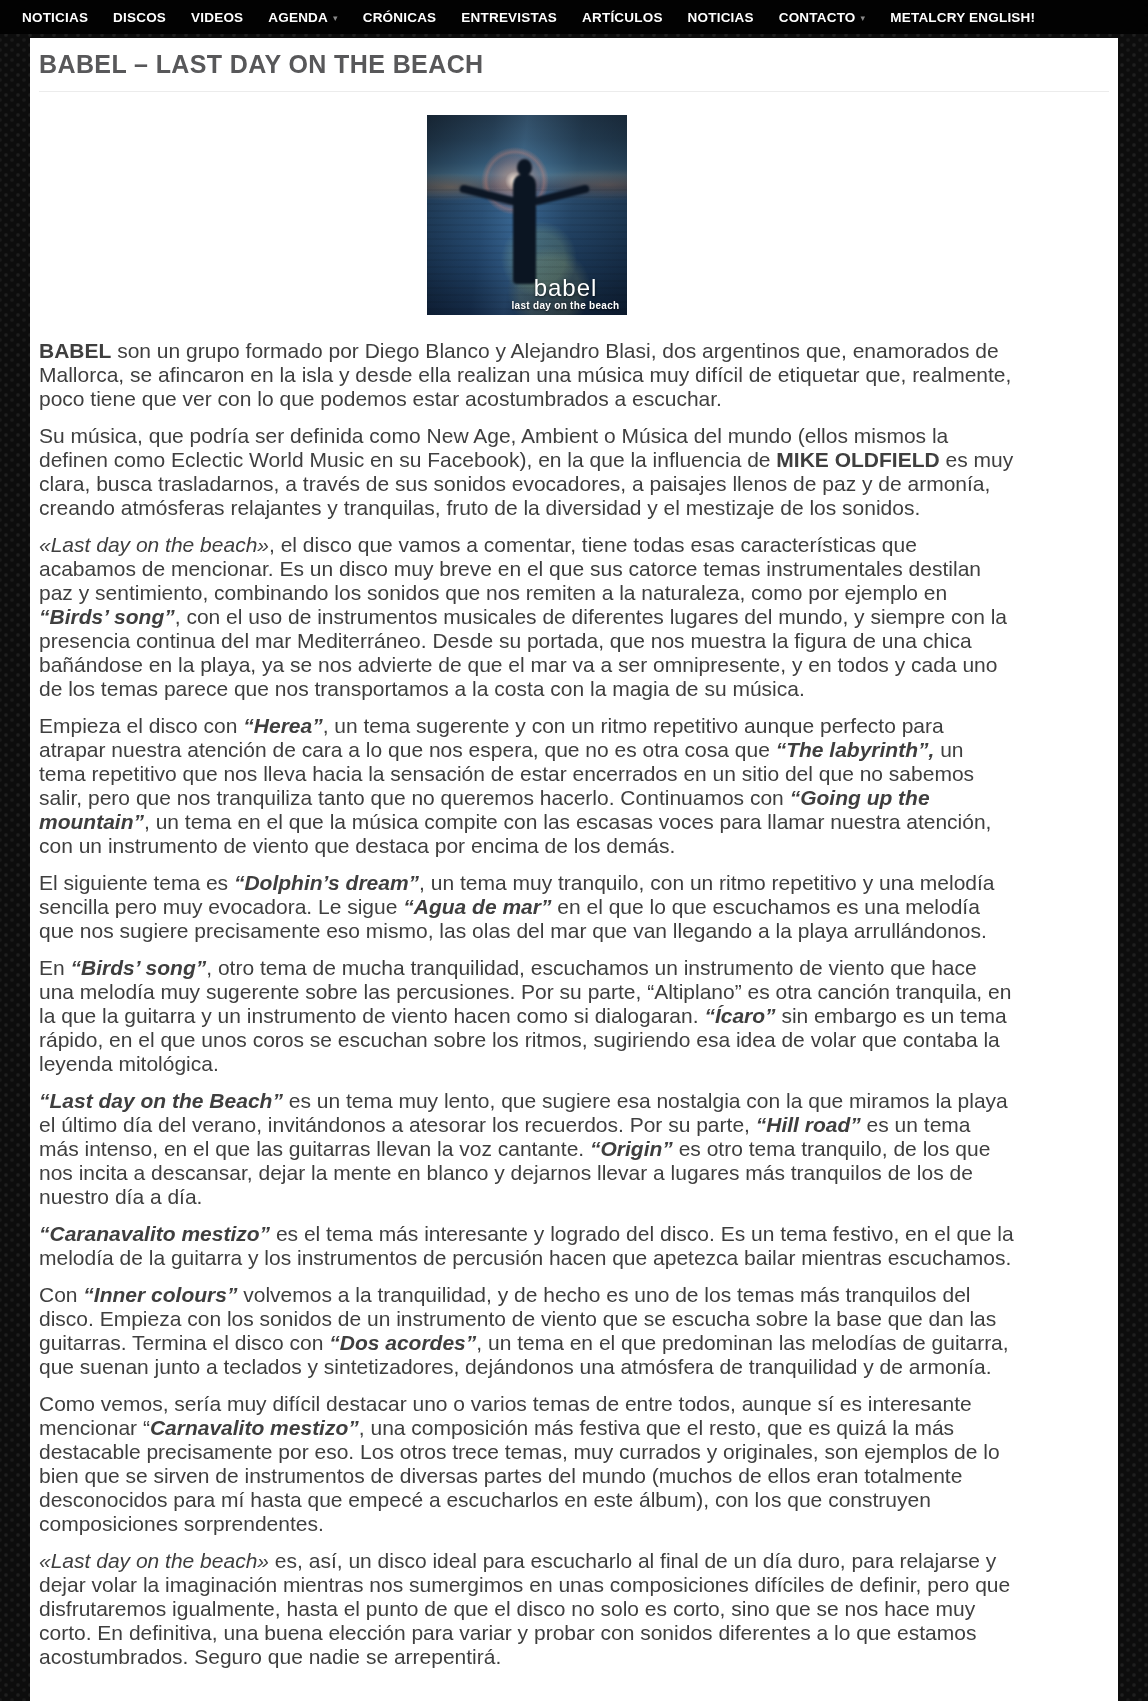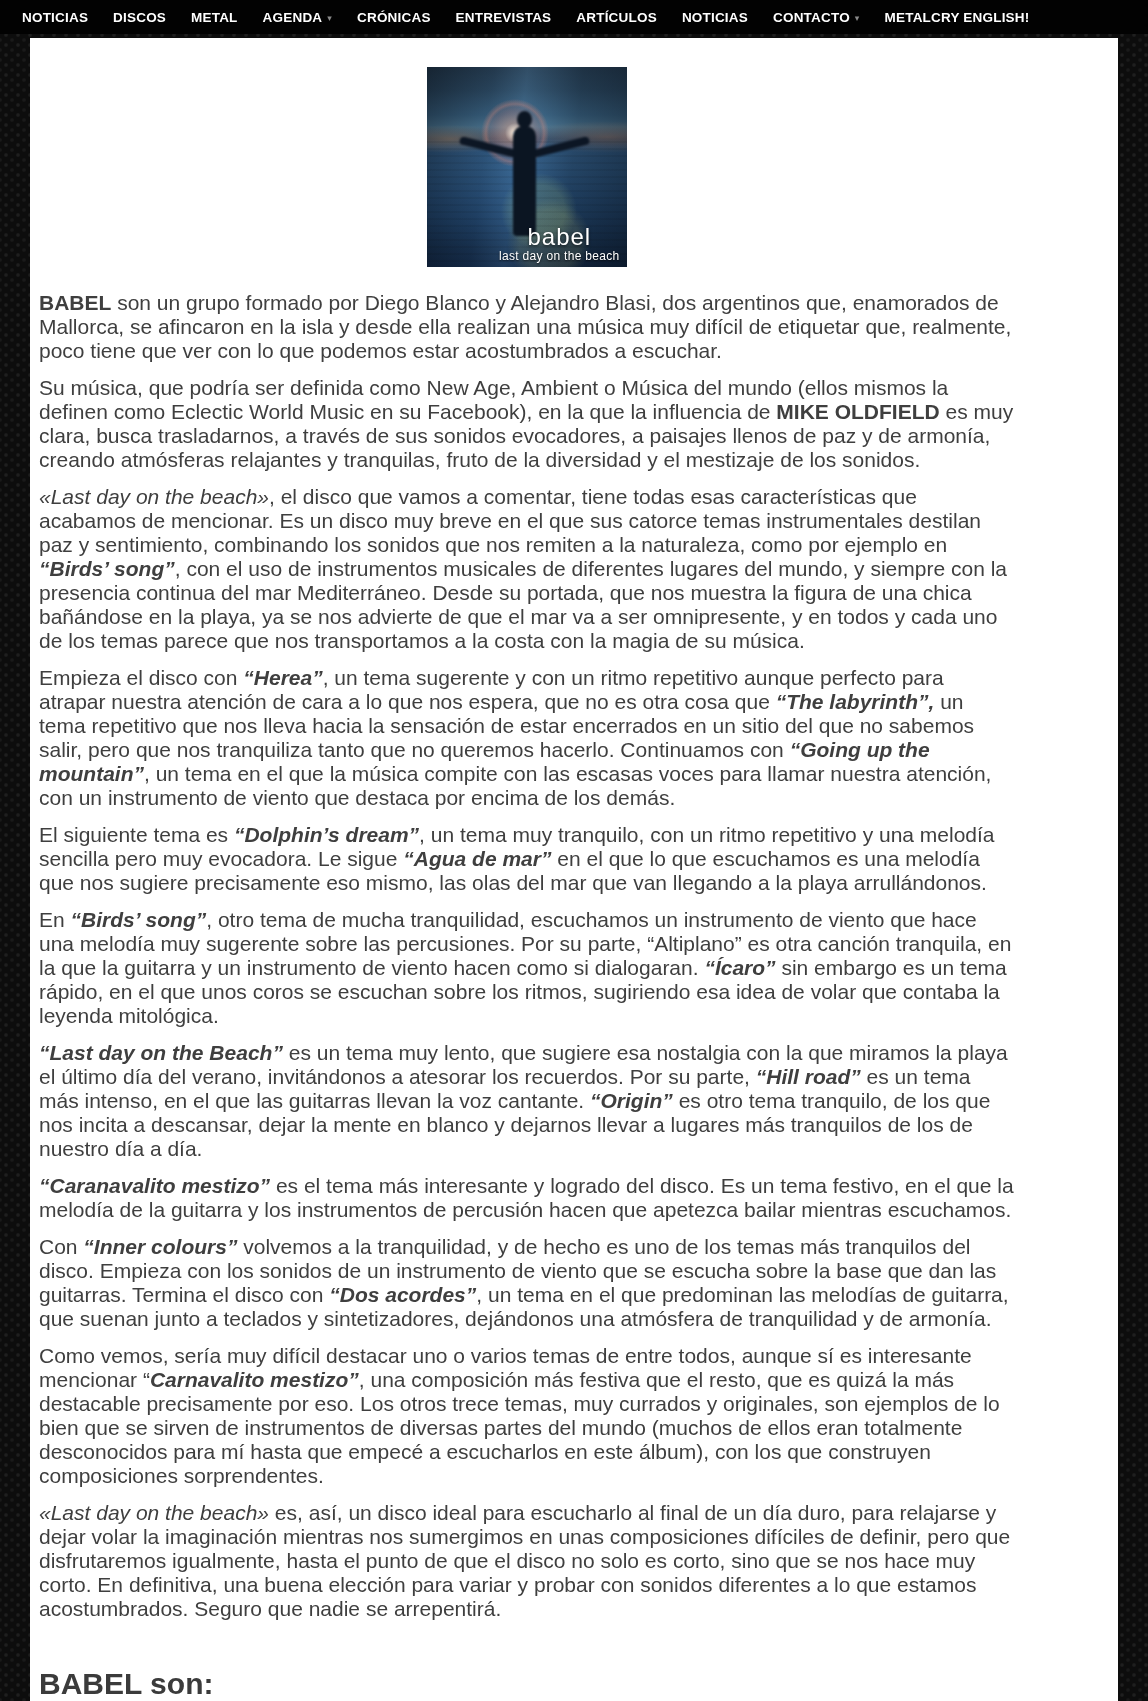--- a/index.html
+++ b/index.html
@@ -91,21 +91,21 @@
     background:repeating-linear-gradient(180deg, rgba(0,0,0,.14) 0 2px, transparent 2px 7px);
   }
   .figure { position:absolute; left:0; top:0; width:100%; height:100%; filter:blur(1.3px); }
   .fig-head { position:absolute; left:90px; top:44px; width:15px; height:17px; border-radius:50%; background:#0b1522; }
   .fig-body { position:absolute; left:86px; top:59px; width:23px; height:110px; border-radius:10px 10px 4px 4px; background:#0b1522; }
   .fig-arm  { position:absolute; top:76px; width:58px; height:8px; border-radius:5px; background:#0c1624; }
   .fig-arm.left  { left:32px;  transform:rotate(14deg); }
   .fig-arm.right { left:105px; transform:rotate(-14deg); }
   .cover-text { position:absolute; right:7px; bottom:4px; text-align:center; color:#fff; }
   .cover-artist { font-size:24px; font-weight:400; letter-spacing:1px; line-height:24px; text-shadow:0 1px 3px rgba(0,0,0,.65); }
-  .cover-title  { font-size:12px; font-weight:400; letter-spacing:.3px; text-shadow:0 1px 2px rgba(0,0,0,.7); }
+  .cover-title  { font-size:10px; font-weight:700; letter-spacing:.3px; text-shadow:0 1px 2px rgba(0,0,0,.7); }
 
   #article-body { margin-top:2px; }
   #article-body p {
     width:975px; font-size:21px; line-height:24px; color:#3f3f3f; margin:0 0 13px;
   }
   .seg-b  { font-weight:700; }
   .seg-i  { font-style:italic; }
   .seg-bi { font-weight:700; font-style:italic;text-align:center; }
 
   h2.members-heading { font-size:30px; font-weight:700; color:#3b3b3b; margin:46px 0 16px; }
@@ -117,31 +117,32 @@
 </style>
 </head>
 <body>
 
 <div class="page">
 
 
   <nav id="nav">
       <a class="nav-item"><span>NOTICIAS</span></a>
       <a class="nav-item"><span>DISCOS</span></a>
-      <a class="nav-item"><span>METAL</span></a>
+      <a class="nav-item"><span>VIDEOS</span></a>
       <a class="nav-item"><span>AGENDA</span><span class="arr">▾</span></a>
       <a class="nav-item"><span>CRÓNICAS</span></a>
       <a class="nav-item"><span>ENTREVISTAS</span></a>
       <a class="nav-item"><span>ARTÍCULOS</span></a>
       <a class="nav-item"><span>NOTICIAS</span></a>
       <a class="nav-item"><span>CONTACTO</span><span class="arr">▾</span></a>
       <a class="nav-item"><span>METALCRY ENGLISH!</span></a>
     </nav>
 
   <main class="content">
+    <h1 class="page-title">BABEL – LAST DAY ON THE BEACH</h1>
 
     <div class="cover-wrap">
       <div class="album-cover">
         <div class="sea-streaks"></div>
         <div class="figure">
           <div class="fig-arm left"></div>
           <div class="fig-arm right"></div>
           <div class="fig-head"></div>
           <div class="fig-body"></div>
         </div>

